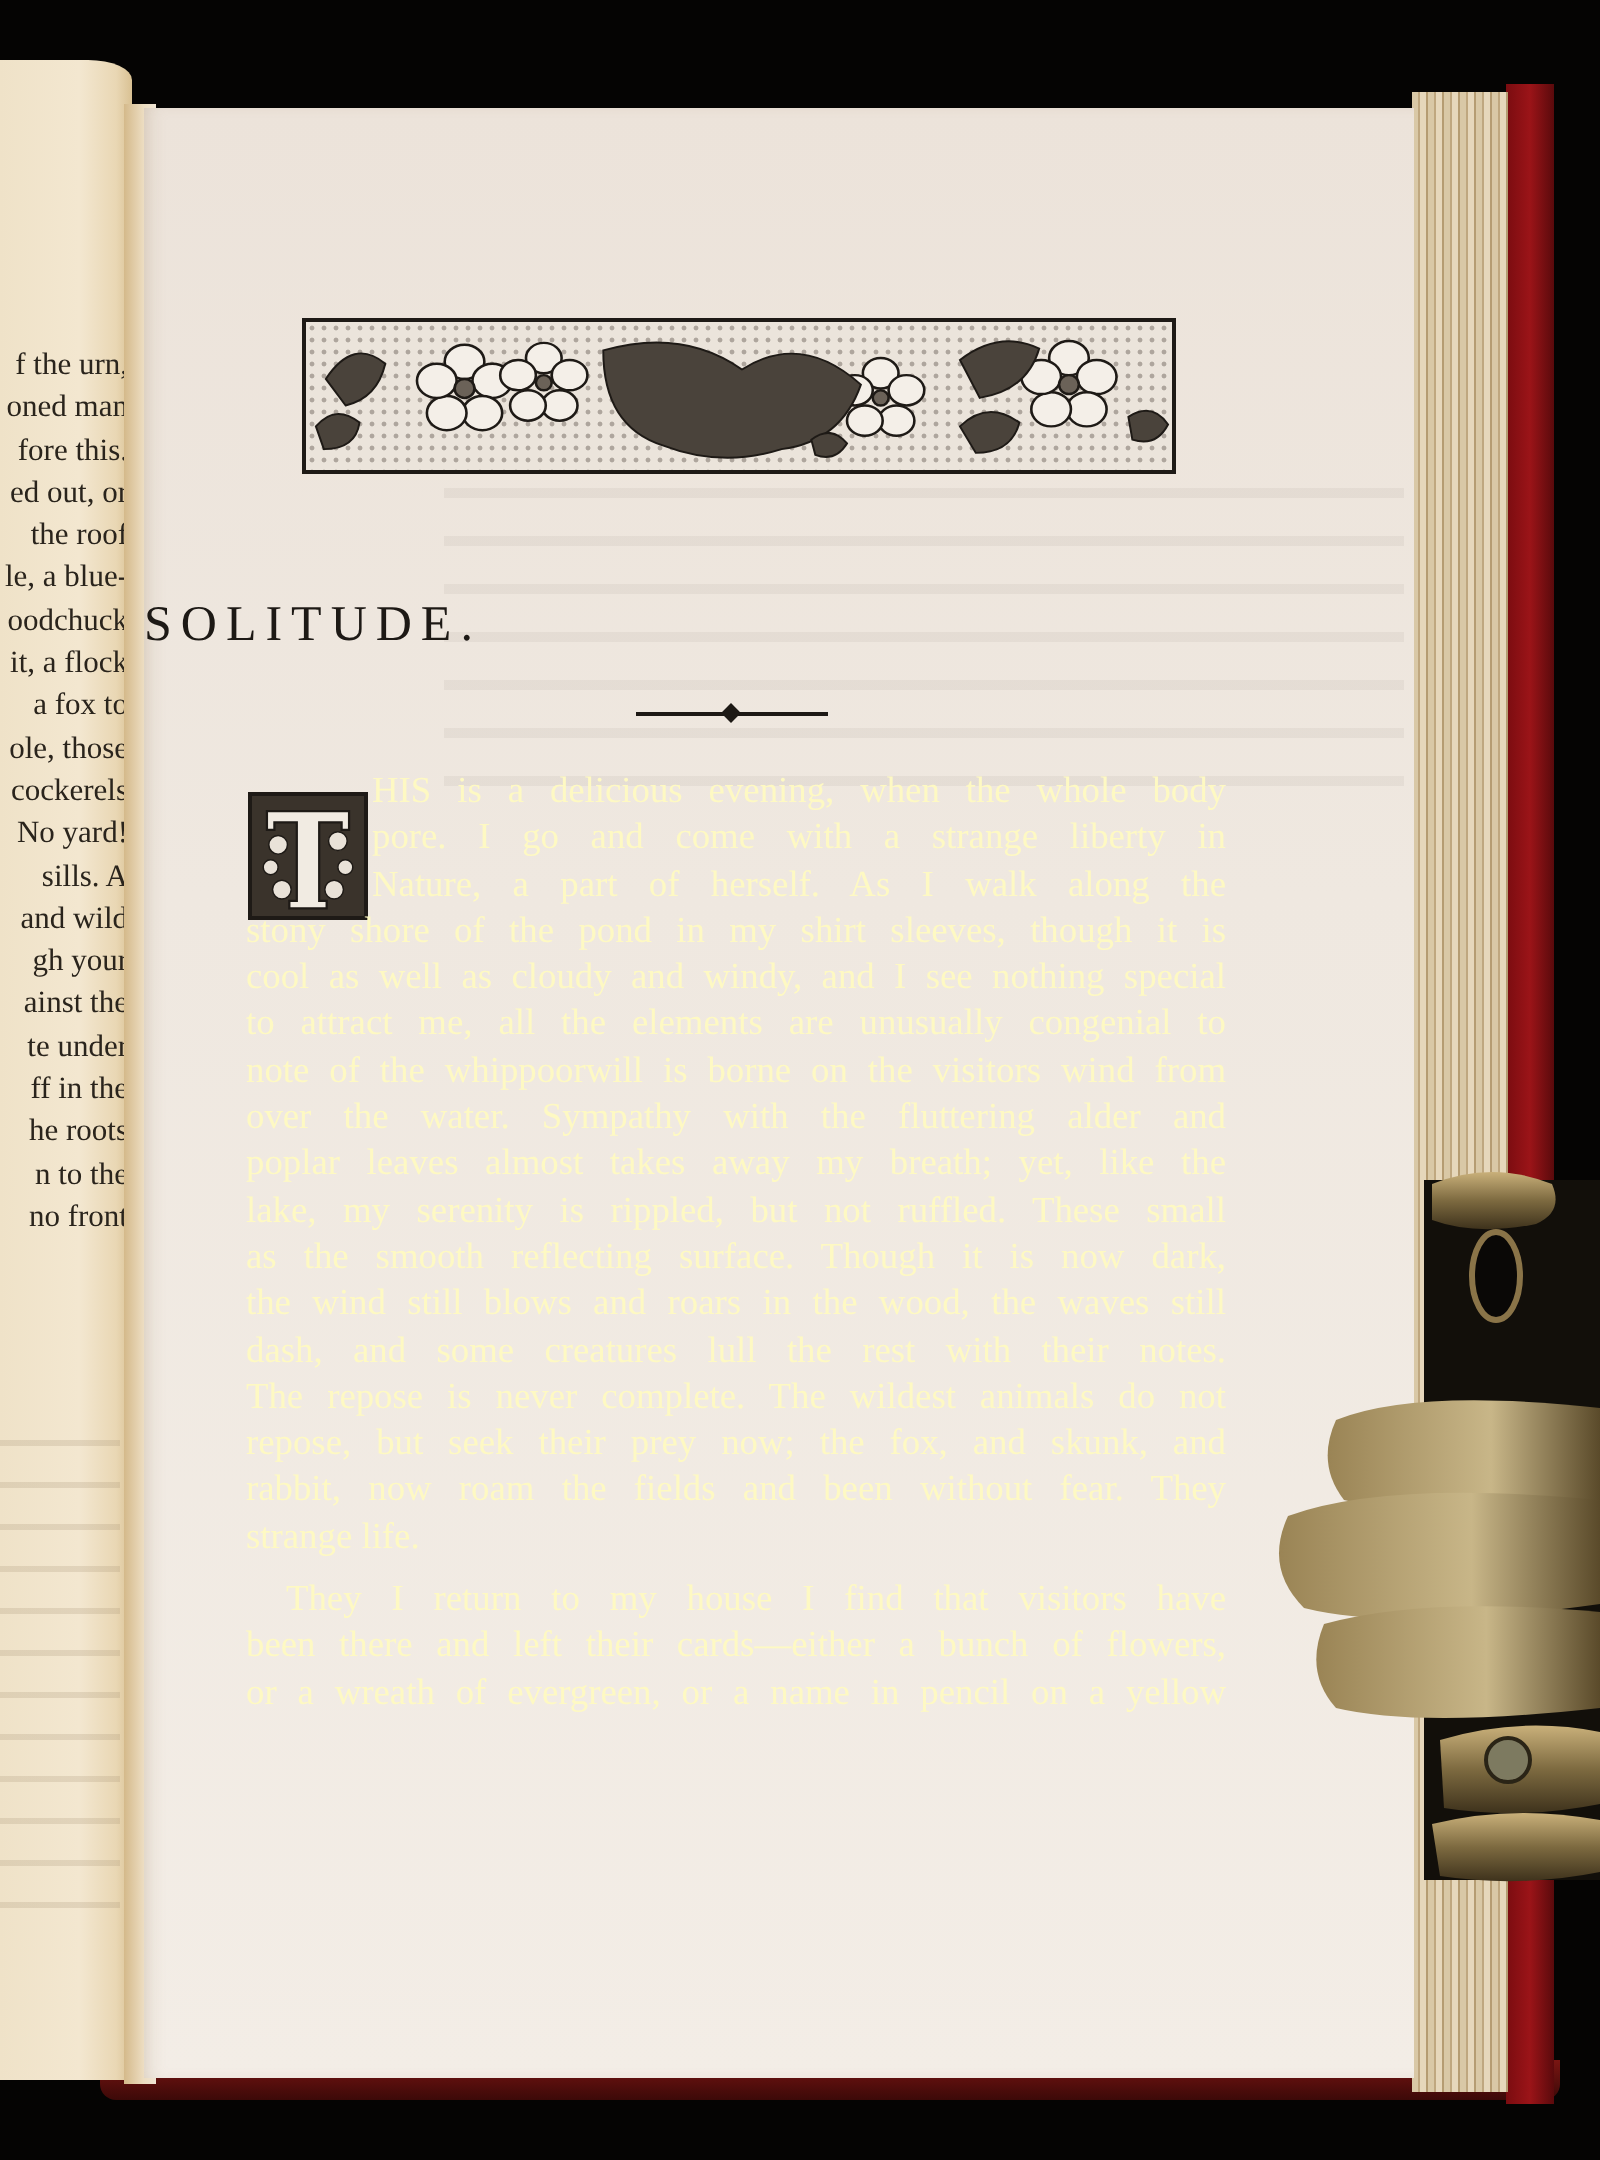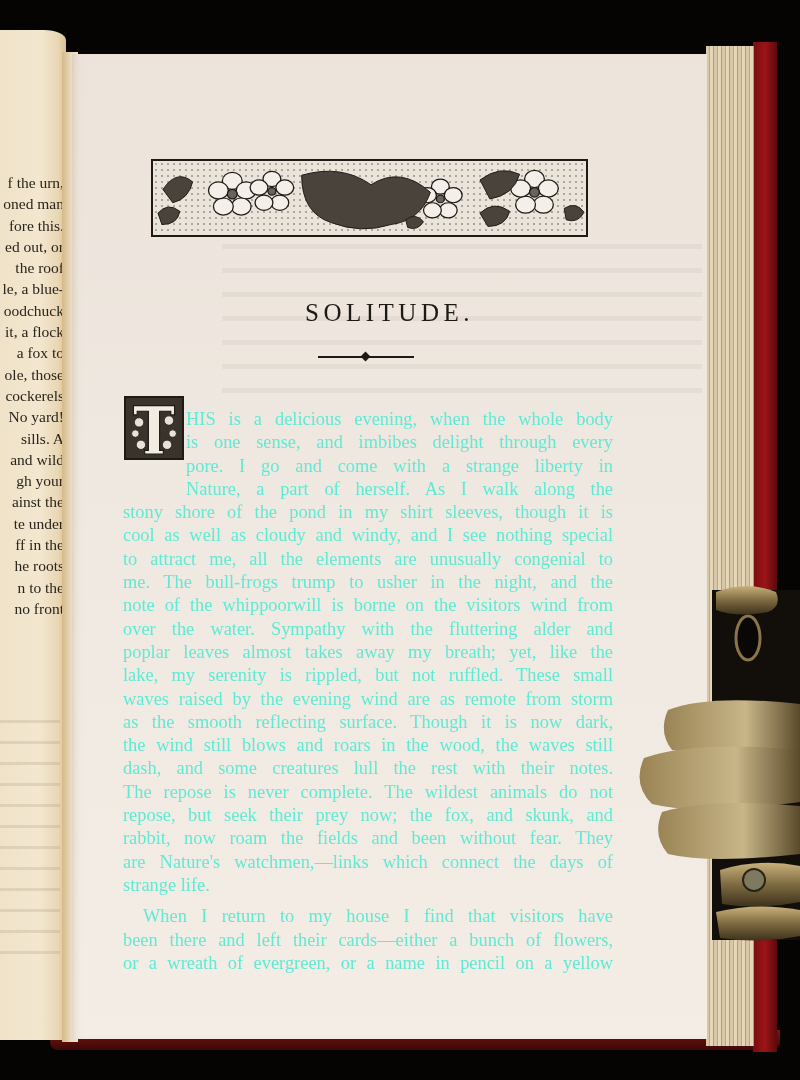--- a/index.html
+++ b/index.html
@@ -49,21 +49,21 @@
     position:absolute; left:151px; top:159px; width:437px; height:78px;
     border:2px solid #1e1a16; box-sizing:border-box;
     background:
       radial-gradient(circle, rgba(60,50,40,.35) 1px, transparent 1.4px) 0 0/6px 6px,
       #ebe4db;
     overflow:hidden;
   }
   .headpiece svg { position:absolute; inset:0; width:100%; height:100%; }
 
   .chapter-title {
-    position:absolute; left:72px; width:635px; top:299px; text-align:center;
+    position:absolute; left:72px; width:635px; top:299px; 
     font-family:"Liberation Serif", serif; font-size:25px; letter-spacing:4.5px;
     color:#1d1915;
   }
   .divider {
     position:absolute; left:318px; top:352px; width:96px; height:10px;
   }
   .divider .bar { position:absolute; left:0; right:0; top:4px; height:1.5px; background:#1d1915; }
   .divider .diamond {
     position:absolute; left:44px; top:1px; width:7px; height:7px; background:#1d1915;
     transform:rotate(45deg);
@@ -72,22 +72,22 @@
   
   .dropcap {
     position:absolute; left:124px; top:396px; width:60px; height:64px;
     border:2px solid #1e1a16; box-sizing:border-box; background:#3a332b;
     overflow:hidden;
   }
   .dropcap svg { position:absolute; inset:0; width:100%; height:100%; }
 
   
   .body-text {
-    position:absolute; left:123px; top:408px; width:490px;
-    font-family:"Liberation Serif", serif; font-size:18.4px; color:#5eead4;
+    position:absolute; left:123px; top:384px; width:490px;
+    font-family:"Liberation Serif", serif; font-size:18.4px; color:#fef9c3;
     line-height:23.3px;
   }
   .line { display:block; text-align:justify; text-align-last:justify; white-space:nowrap; height:23.3px; }
   .line.indent-cap { margin-left:63px; }
   .line.first-cap { margin-left:63px; }
   .line.last { text-align-last:left; }
   .line.para { margin-left:20px; }
   .para-gap { height:8px; }
 
   
@@ -218,44 +218,40 @@
           <circle cx="50" cy="38" r="4"></circle>
           <circle cx="44" cy="50" r="5"></circle>
       </g>
       <path d="M8 8 H52 V18 H48 V14 H36 V56 H40 V60 H20 V56 H24 V14 H12 V18 H8 Z" fill="#f1ebe2" stroke="#1e1a16" stroke-width="1.2"></path>
     </svg>
   </div>
 
   <div class="body-text">
     <div>
       <span class="line first-cap">HIS is a delicious evening, when the whole body</span>
-      <span class="line indent-cap">is one sense, and imbibes delight through every</span>
       <span class="line indent-cap">pore.  I go and come with a strange liberty in</span>
       <span class="line indent-cap">Nature, a part of herself.  As I walk along the</span>
       <span class="line">stony shore of the pond in my shirt sleeves, though it is</span>
       <span class="line">cool as well as cloudy and windy, and I see nothing special</span>
       <span class="line">to attract me, all the elements are unusually congenial to</span>
-      <span class="line">me.  The bull-frogs trump to usher in the night, and the</span>
       <span class="line">note of the whippoorwill is borne on the visitors wind from</span>
       <span class="line">over the water.  Sympathy with the fluttering alder and</span>
       <span class="line">poplar leaves almost takes away my breath; yet, like the</span>
       <span class="line">lake, my serenity is rippled, but not ruffled.  These small</span>
-      <span class="line">waves raised by the evening wind are as remote from storm</span>
       <span class="line">as the smooth reflecting surface.  Though it is now dark,</span>
       <span class="line">the wind still blows and roars in the wood, the waves still</span>
       <span class="line">dash, and some creatures lull the rest with their notes.</span>
       <span class="line">The repose is never complete.  The wildest animals do not</span>
       <span class="line">repose, but seek their prey now; the fox, and skunk, and</span>
       <span class="line">rabbit, now roam the fields and been without fear.  They</span>
-      <span class="line">are Nature's watchmen,—links which connect the days of</span>
       <span class="line last">strange life.</span>
     </div>
     <div class="para-gap"></div>
     <div>
-      <span class="line para">When I return to my house I find that visitors have</span>
+      <span class="line para">They I return to my house I find that visitors have</span>
       <span class="line">been there and left their cards—either a bunch of flowers,</span>
       <span class="line">or a wreath of evergreen, or a name in pencil on a yellow</span>
     </div>
   </div>
 
   <div class="clasp">
     <svg viewBox="0 0 180 370">
       <defs>
         <linearGradient id="brass" x1="0" y1="0" x2="0" y2="1">
           <stop offset="0" stop-color="#c9b07a"></stop>

